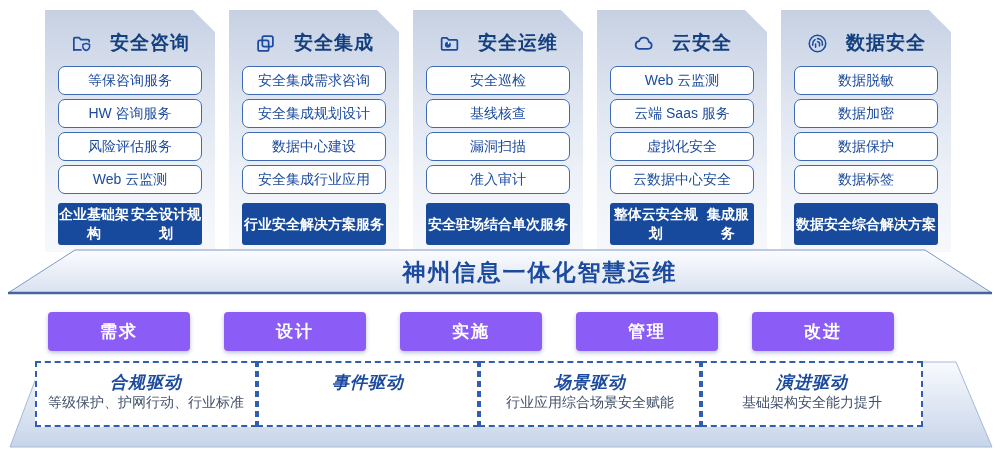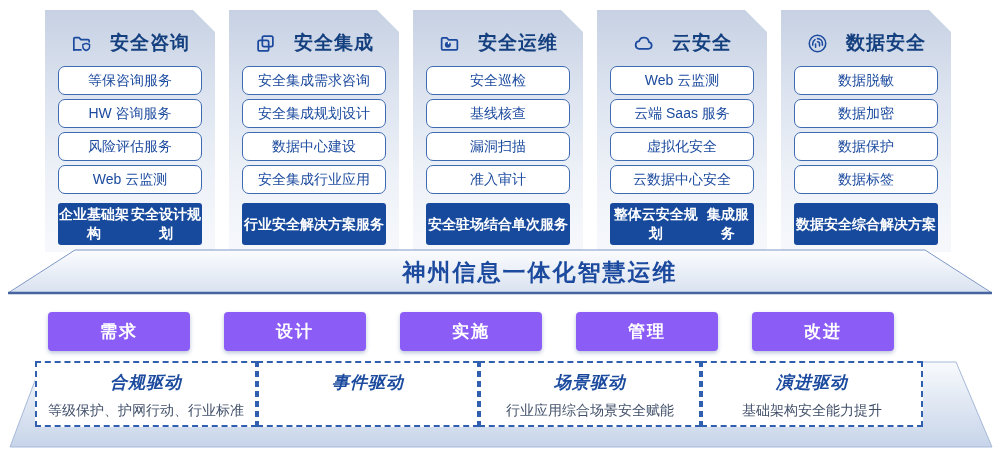--- a/index.html
+++ b/index.html
@@ -30,21 +30,21 @@
   
   .pills{position:absolute;top:312px;left:48px;display:flex;gap:34px;z-index:3;}
   .pill{width:142px;height:39px;border-radius:4px;background:#8b5cf6;color:#ffffff;font-size:17px;
     font-weight:bold;display:flex;align-items:center;justify-content:center;letter-spacing:2px;
     box-shadow:0 2px 4px rgba(23,60,130,0.30);}
   
   .drivers{position:absolute;top:361px;left:35px;display:flex;z-index:3;}
   .driver{width:222px;height:66px;box-sizing:border-box;background:#ffffff;border:2px dashed #2f5fae;
     text-align:center;padding-top:8px;}
   .driver-title{font-size:17px;font-weight:bold;font-style:italic;color:#1b4a9e;letter-spacing:1px;}
-  .driver-desc{margin-top:8px;font-size:14px;color:#42506a;}
+  .driver-desc{margin-top:0;font-size:14px;color:#42506a;}
 </style>
 </head>
 <body>
 
 <div class="stage">
 
   <div class="cards">
 
     <div class="card">
       <div class="card-title">

